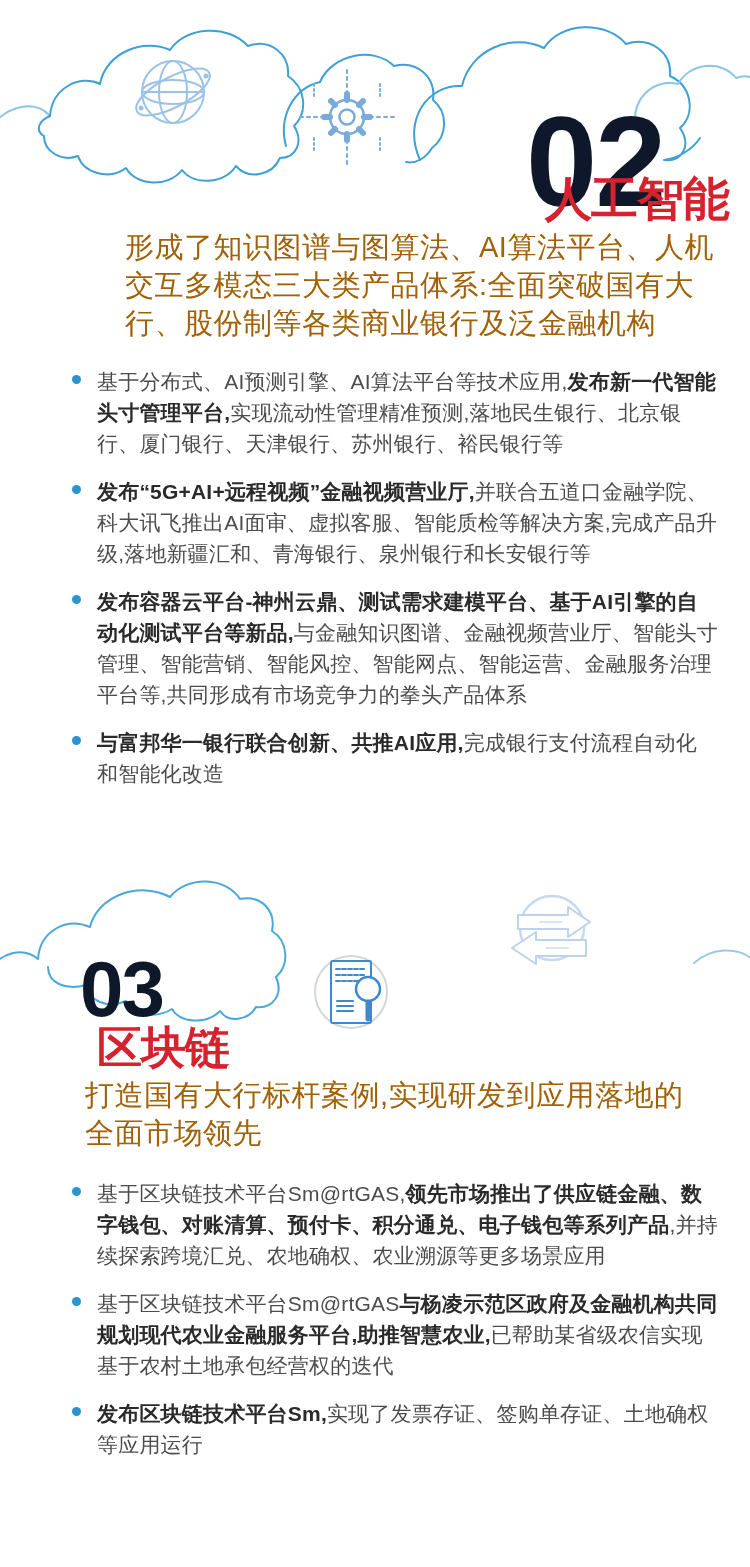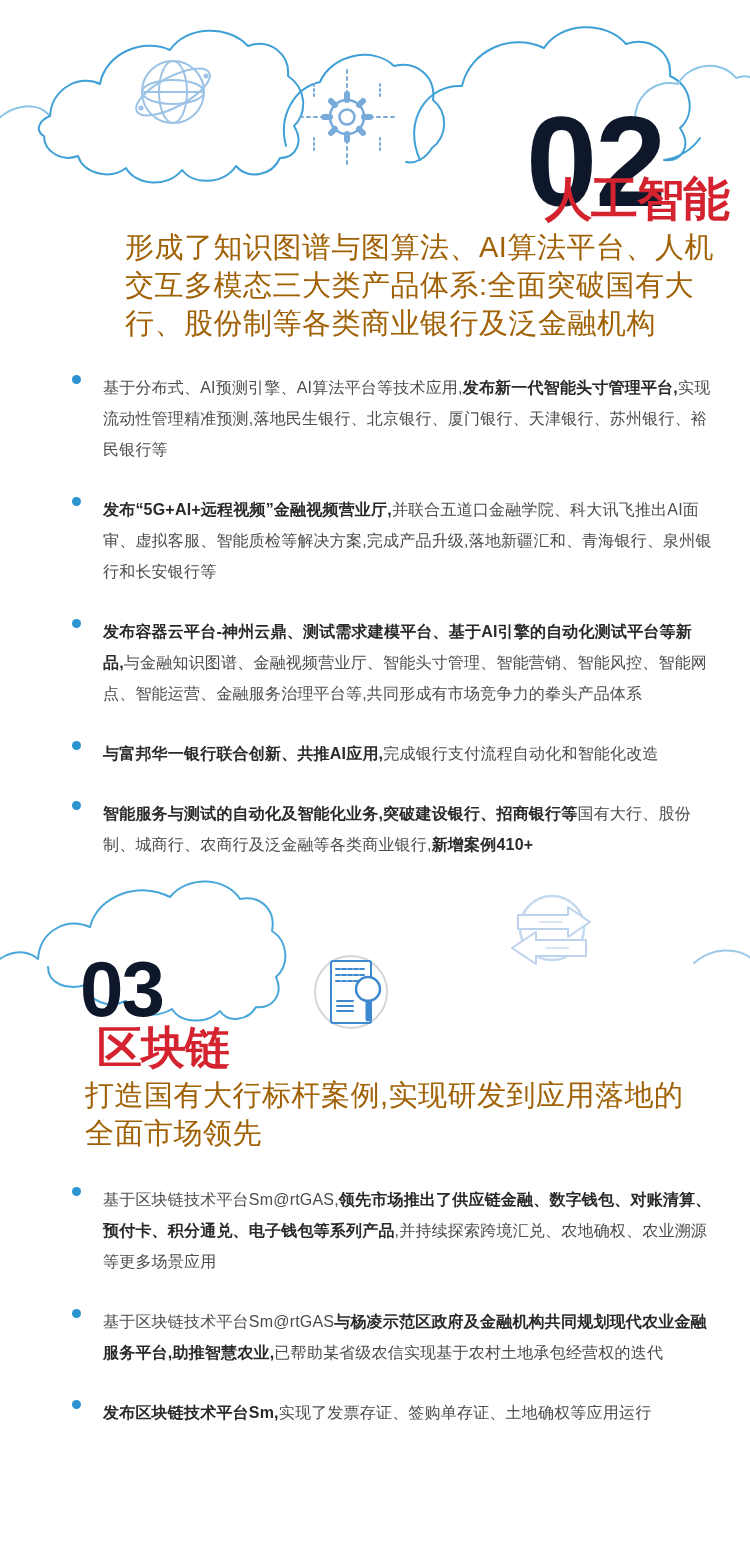--- a/index.html
+++ b/index.html
@@ -20,21 +20,21 @@
 
   .subtitle{position:absolute;margin:0;color:#a16207;font-size:29px;line-height:38px;letter-spacing:0.5px;z-index:2;}
   .subtitle-ai{left:125px;top:228px;width:600px;}
   .subtitle-bc{left:85px;top:1076px;width:610px;}
 
   ul.bullets{position:absolute;left:68px;margin:0;padding:0;list-style:none;width:652px;z-index:2;}
   .bullets-ai{top:364px;}
   .bullets-bc{top:1176px;}
   .bullet-item{display:flex;align-items:flex-start;margin-bottom:13px;}
   .dot{flex:none;width:9px;height:9px;border-radius:50%;background:#2b93cf;margin:11px 14px 0 4px;}
-  .bullet-text{margin:8px;flex:1;font-size:16px;line-height:31px;color:#4c4c4c;letter-spacing:0.2px;}
+  .bullet-text{margin:2px;flex:1;font-size:21px;line-height:31px;color:#4c4c4c;letter-spacing:0.2px;}
   .bullet-text .b{font-weight:700;color:#2a2a2a;}
 </style>
 </head>
 <body>
 
 <div id="page">
 
   <svg class="deco top-deco" width="750" height="240" viewBox="0 0 750 240">
     <g fill="none" stroke-linecap="round" stroke-linejoin="round">
 
@@ -94,24 +94,20 @@
         <p class="bullet-text"><span class="b">发布“5G+AI+远程视频”金融视频营业厅,</span><span>并联合五道口金融学院、科大讯飞推出AI面审、虚拟客服、智能质检等解决方案,完成产品升级,落地新疆汇和、青海银行、泉州银行和长安银行等</span></p>
       </li>
       <li class="bullet-item">
         <span class="dot"></span>
         <p class="bullet-text"><span class="b">发布容器云平台-神州云鼎、测试需求建模平台、基于AI引擎的自动化测试平台等新品,</span><span>与金融知识图谱、金融视频营业厅、智能头寸管理、智能营销、智能风控、智能网点、智能运营、金融服务治理平台等,共同形成有市场竞争力的拳头产品体系</span></p>
       </li>
       <li class="bullet-item">
         <span class="dot"></span>
         <p class="bullet-text"><span class="b">与富邦华一银行联合创新、共推AI应用,</span><span>完成银行支付流程自动化和智能化改造</span></p>
       </li>
-      <li class="bullet-item">
-        <span class="dot"></span>
-        <p class="bullet-text"><span class="b">智能服务与测试的自动化及智能化业务,突破建设银行、招商银行等</span><span>国有大行、股份制、城商行、农商行及泛金融等各类商业银行,</span><span class="b">新增案例410+</span></p>
-      </li>
     </ul>
 
   <svg class="deco mid-deco" width="750" height="180" viewBox="0 0 180" style="height:180px">
     <g fill="none" stroke-linecap="round" stroke-linejoin="round">
 
       <path d="M -12,118 C 0,96 24,92 38,104 C 40,76 66,62 90,72 C 98,40 140,26 170,42 C 188,20 226,22 240,44 C 262,40 276,56 272,76 C 288,86 290,110 276,122 C 284,140 272,154 256,152 C 248,166 228,168 220,156 C 206,170 180,168 172,154 C 156,164 132,160 126,146 C 108,154 88,146 86,130 C 66,136 48,128 48,112" stroke="#49a7da" stroke-width="2"></path>
 
       <path d="M 694,108 C 712,92 738,92 752,104" stroke="#9cc8e8" stroke-width="2"></path>
 
       <g>

